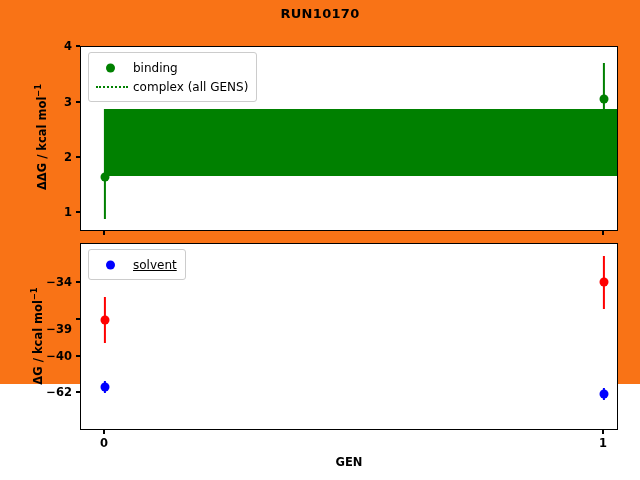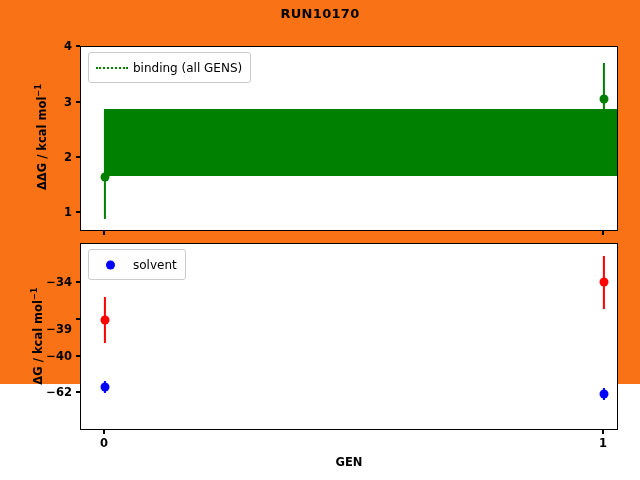--- a/index.html
+++ b/index.html
@@ -274,23 +274,29 @@
 
     <div class="errbar" style="left:24px; top:62px; height:110px; background:#008000;"></div>
     <div class="marker" style="left:24px; top:130px; background:#008000;"></div>
 
     <div class="errbar" style="left:523px; top:16px; height:110px; background:#008000;"></div>
     <div class="marker" style="left:523px; top:52px; background:#008000;"></div>
 
     <div class="legend" style="left:7px; top:5px;">
       <div class="legend-row">
         <span class="legend-key">
+          <span class="legend-dot" style="background:#008000;"></span>
+        </span>
+        <span class="legend-text">binding</span>
+      </div>
+      <div class="legend-row">
+        <span class="legend-key">
           <span class="legend-dotline"></span>
         </span>
-        <span class="legend-text">binding (all GENS)</span>
+        <span class="legend-text">complex (all GENS)</span>
       </div>
     </div>
   </div>
 
   <div class="xtick-mark" style="left:103px; top:231px;"></div>
   <div class="xtick-mark" style="left:602px; top:231px;"></div>
 
   <div class="ylabel" style="left:-42px; top:329px; width:160px;">
     <span>ΔG / kcal mol</span><sup class="exp">−1</sup>
   </div>
@@ -314,21 +320,21 @@
 
     <div class="errbar" style="left:24px; top:137px; height:12px; background:#0000ff;"></div>
     <div class="marker" style="left:24px; top:143px; background:#0000ff;"></div>
 
     <div class="errbar" style="left:523px; top:12px; height:53px; background:#ff0000;"></div>
     <div class="marker" style="left:523px; top:38px; background:#ff0000;"></div>
 
     <div class="errbar" style="left:523px; top:144px; height:12px; background:#0000ff;"></div>
     <div class="marker" style="left:523px; top:150px; background:#0000ff;"></div>
 
-    <div class="legend" style="left:7px; top:5px;">
+    <div class="legend" style="left:7px; top:5px;text-decoration:underline;">
       <div class="legend-row">
         <span class="legend-key">
           <span class="legend-dot" style="background:#0000ff;"></span>
         </span>
         <span class="legend-text">solvent</span>
       </div>
     </div>
   </div>
 
   <div class="xtick-mark" style="left:103px; top:430px;"></div>

